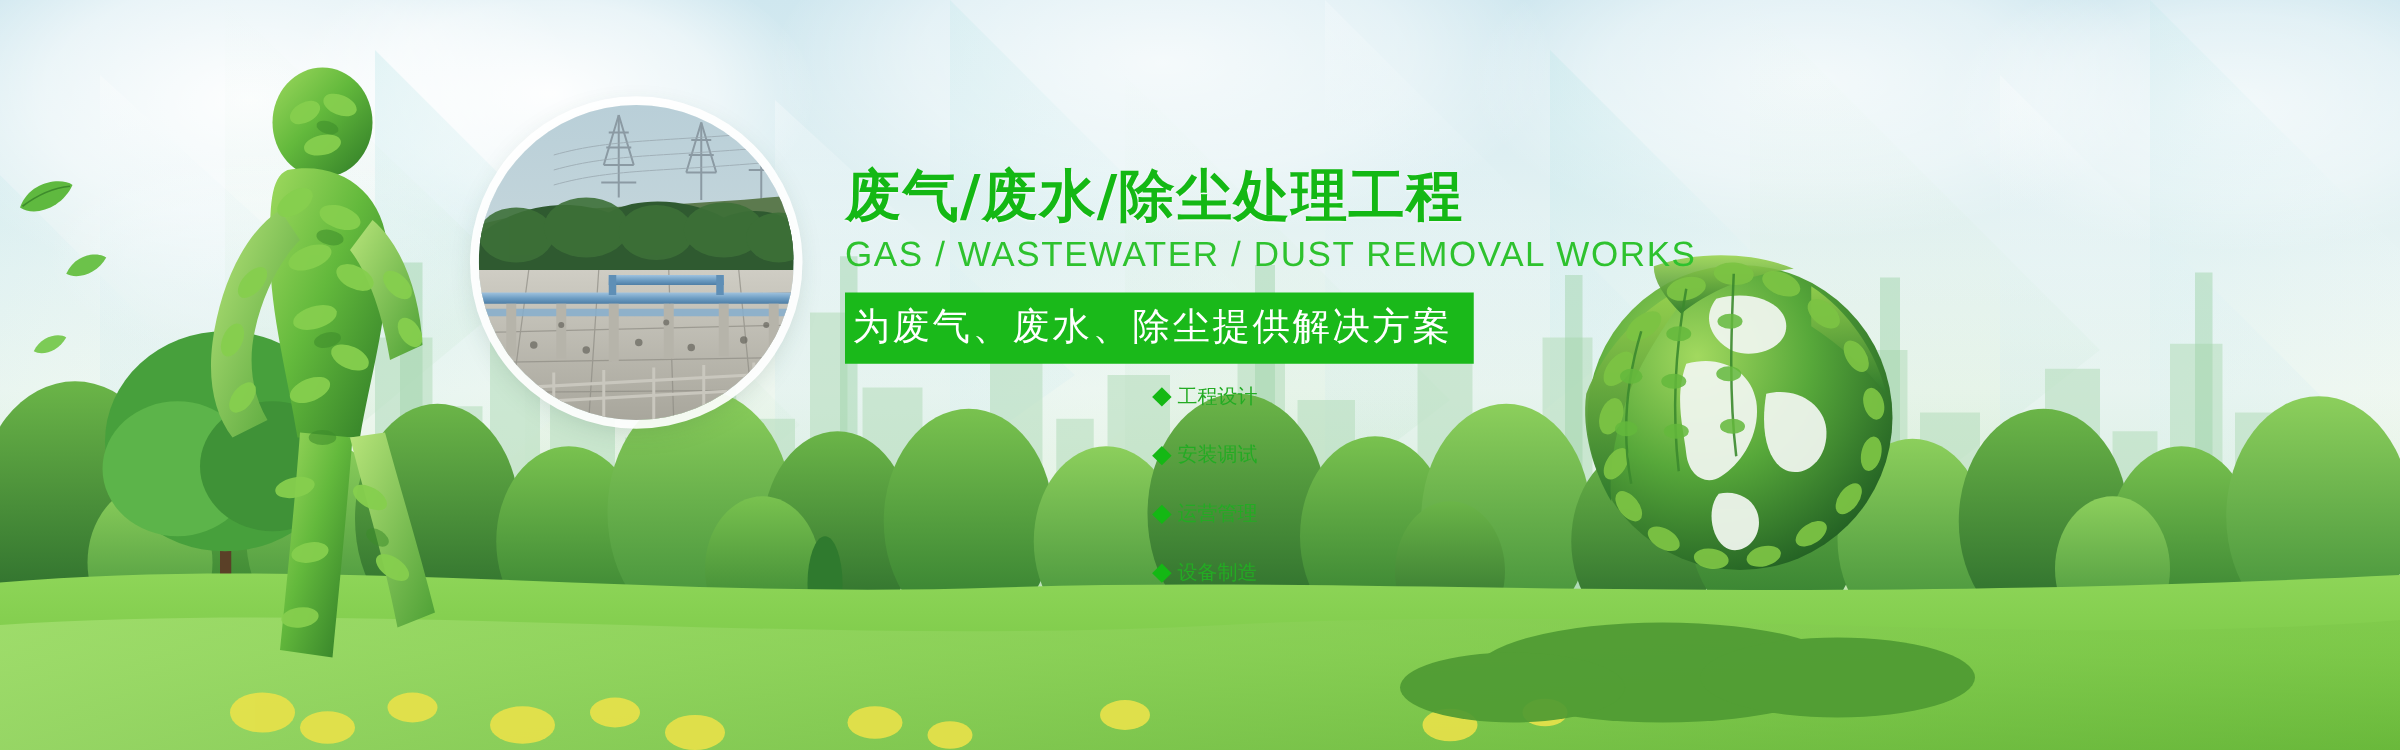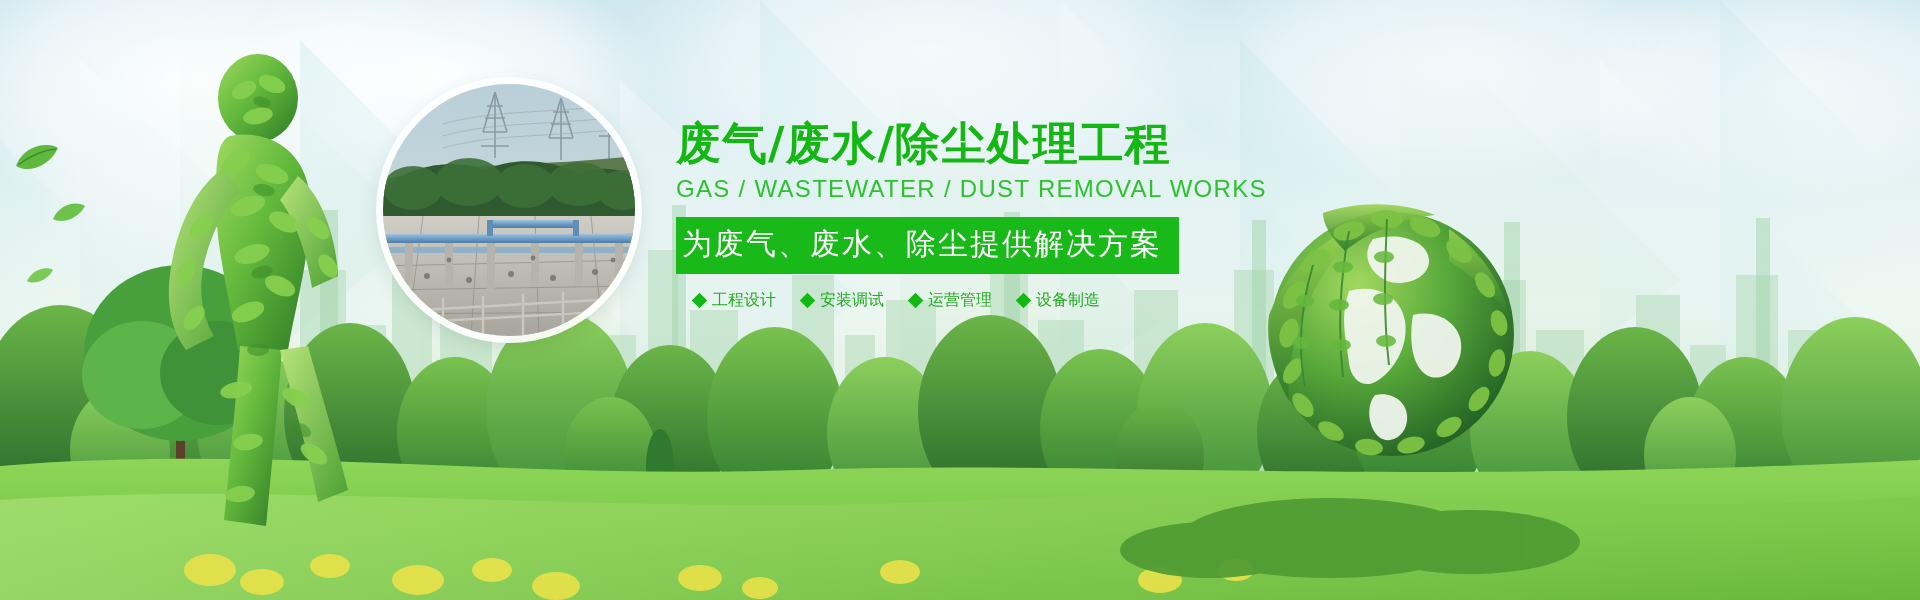--- a/index.html
+++ b/index.html
@@ -32,35 +32,35 @@
   
   .photo-circle { position:absolute; left:383px; top:84px; width:252px; height:252px;
     border-radius:50%; overflow:hidden;
     box-shadow:0 0 0 7px rgba(255,255,255,.92), 0 6px 22px rgba(40,80,60,.22); }
   .photo-inner { position:absolute; inset:0; }
 
   
   .globe { position:absolute; left:1253px; top:195px; width:278px; height:278px; pointer-events:none; }
 
   
-  .textblock { position:absolute; left:676px; top:118px; width:560px; }
+  .textblock { position:absolute; left:676px; top:131px; width:560px; }
 
   .headline { font-size:45px; font-weight:bold; color:#14b814; letter-spacing:1px;
     line-height:52px; white-space:nowrap; text-shadow:0 1px 2px rgba(255,255,255,.8);
     font-family:"DejaVu Sans","Liberation Sans",sans-serif; }
 
-  .subhead { margin-top:5px; font-size:24px; color:#2ec22e; letter-spacing:1.3px;
+  .subhead { margin-top:5px; font-size:28px; color:#2ec22e; letter-spacing:1.3px;
     white-space:nowrap; font-family:"Liberation Sans","DejaVu Sans",sans-serif; }
 
   .greenbar { margin-top:14px; display:inline-block; background:#1ab91a;
     padding:7px 17px 9px 6px; }
   .greenbar-text { font-size:30px; color:#ffffff; letter-spacing:2px; white-space:nowrap;
     font-family:"DejaVu Sans","Liberation Sans",sans-serif; }
 
-  .bullets { margin-top:16px; display:flex; align-items:center; gap:26px; padding-left:18px; }
+  .bullets { margin-top:16px; display:flex; align-items:center; gap:26px; padding-left:18px;flex-direction:column; }
   .bullet { display:flex; align-items:center; gap:7px; white-space:nowrap; }
   .bullet .dia { width:11px; height:11px; background:#14b814; transform:rotate(45deg);
     display:inline-block; flex:none; }
   .bullet .btxt { font-size:16px; color:#23ab23;
     font-family:"DejaVu Sans","Liberation Sans",sans-serif; }
 </style>
 </head>
 <body>
 
 <div id="banner">

